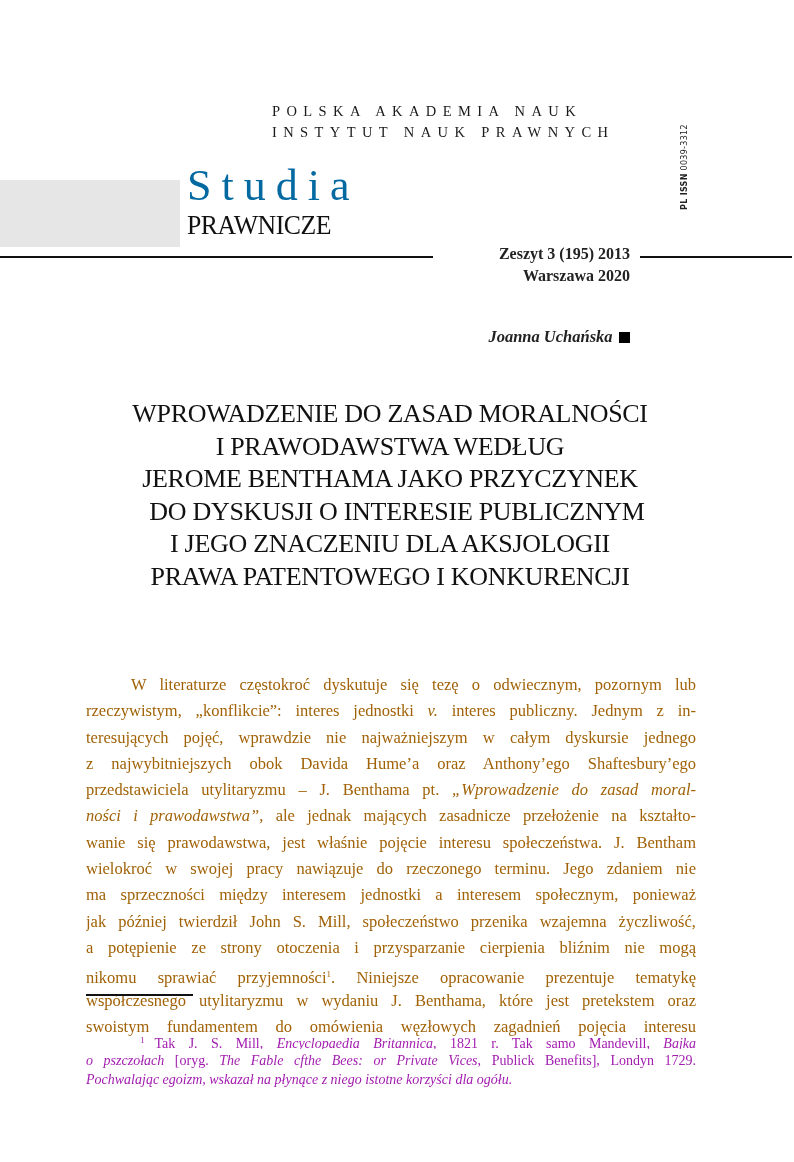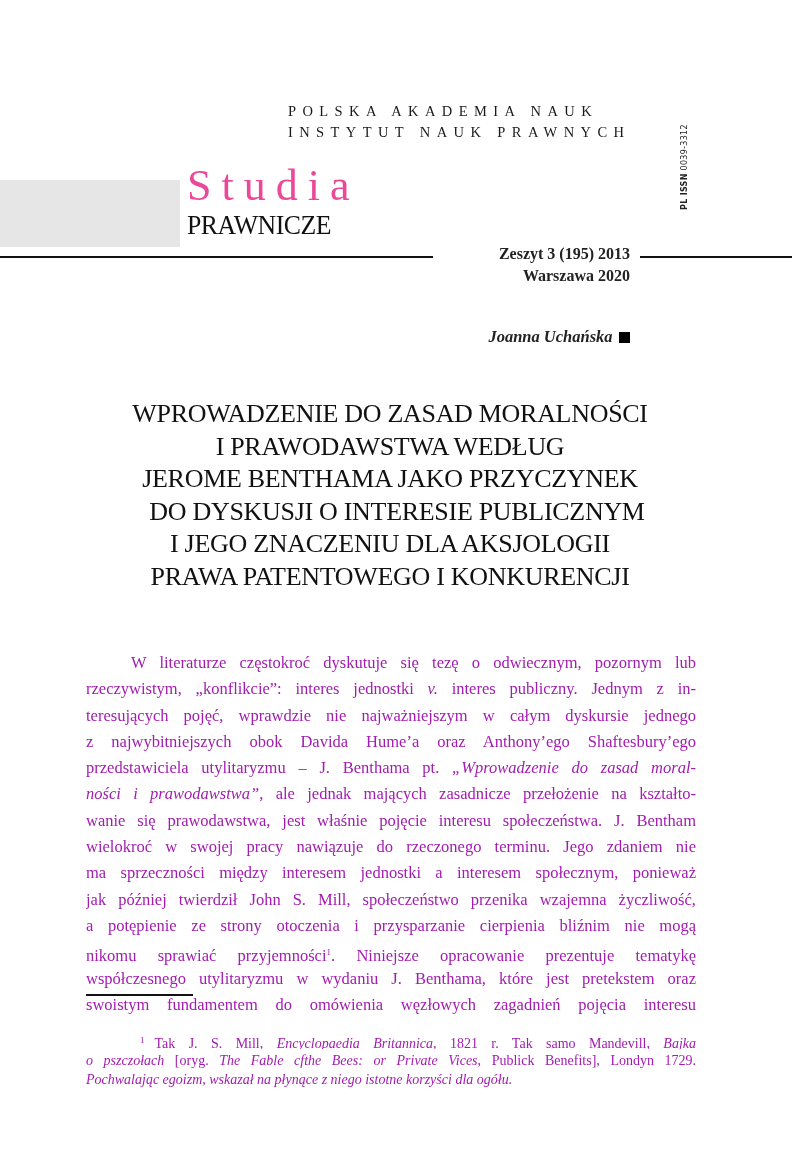--- a/index.html
+++ b/index.html
@@ -3,35 +3,35 @@
   <meta charset="utf-8">
   <style>
     html, body { margin: 0; padding: 0; background: #ffffff; }
     body {
       width: 794px; height: 1162px; position: relative; overflow: hidden;
       color: #111111;
       font-family: "Liberation Serif", "DejaVu Serif", serif;
     }
     .abs { position: absolute; }
     .institute {
-      left: 288px; top: 101px; width: 400px;
+      left: 272px; top: 101px; width: 400px;
       font-size: 14.5px; letter-spacing: 6.4px; line-height: 21px;
       font-weight: normal; color: #1a1a1a; white-space: nowrap;
     }
     .issn {
       left: 680px; top: 110px; width: 14px; height: 100px;
       writing-mode: vertical-rl; transform: rotate(180deg);
       font-family: "DejaVu Sans", sans-serif; font-size: 8px;
       letter-spacing: 0.3px; color: #222; white-space: nowrap;
     }
     .issn b { font-weight: bold; }
     .graybox { left: 0; top: 180px; width: 180px; height: 67px; background: #e6e6e6; }
     .journal-studia {
       left: 187px; top: 163px; font-size: 44px; letter-spacing: 10px;
-      line-height: 46px; color: #ec4899; white-space: nowrap;
+      line-height: 46px; color: #0369a1; white-space: nowrap;
     }
     .journal-prawnicze {
       left: 187px; top: 210px; font-size: 28px; line-height: 30px;
       letter-spacing: -0.5px; color: #111; white-space: nowrap;
       transform: scaleX(0.92); transform-origin: left top;
     }
     .rule-left { left: 0; top: 256px; width: 433px; height: 2px; background: #111; }
     .rule-right { left: 640px; top: 256px; width: 152px; height: 2px; background: #111; }
     .issue {
       left: 440px; top: 243px; width: 190px; text-align: right;
@@ -42,22 +42,22 @@
       font-size: 16.5px; font-style: italic; font-weight: bold; color: #222;
     }
     .author-mark { display: inline-block; width: 11px; height: 11px; background: #000; margin-left: 6px; vertical-align: -1px; }
     .title {
       left: 80px; top: 398px; width: 620px; text-align: center;
       font-size: 26px; font-weight: normal; line-height: 32.5px; color: #111;
       letter-spacing: -0.3px;
     }
     .title div { white-space: nowrap; }
     .body-text {
-      left: 86px; top: 650px; width: 610px;
-      font-size: 16.5px; line-height: 26.3px; color: #a21caf;
+      left: 86px; top: 672px; width: 610px;
+      font-size: 16.5px; line-height: 26.3px; color: #a16207;
       text-align: justify;
     }
     .body-text .line { display: block; text-align: justify; text-align-last: justify; white-space: nowrap; overflow: hidden; height: 26.3px; }
     .body-text .line.first { padding-left: 45px; }
     .body-text i { font-style: italic; }
     .sup { font-size: 9px; vertical-align: 6px; }
     .fn-rule { left: 86px; top: 994px; width: 107px; height: 2px; background: #111; }
     .footnote {
       left: 86px; top: 1029px; width: 610px;
       font-size: 14px; line-height: 23px; color: #a21caf;

